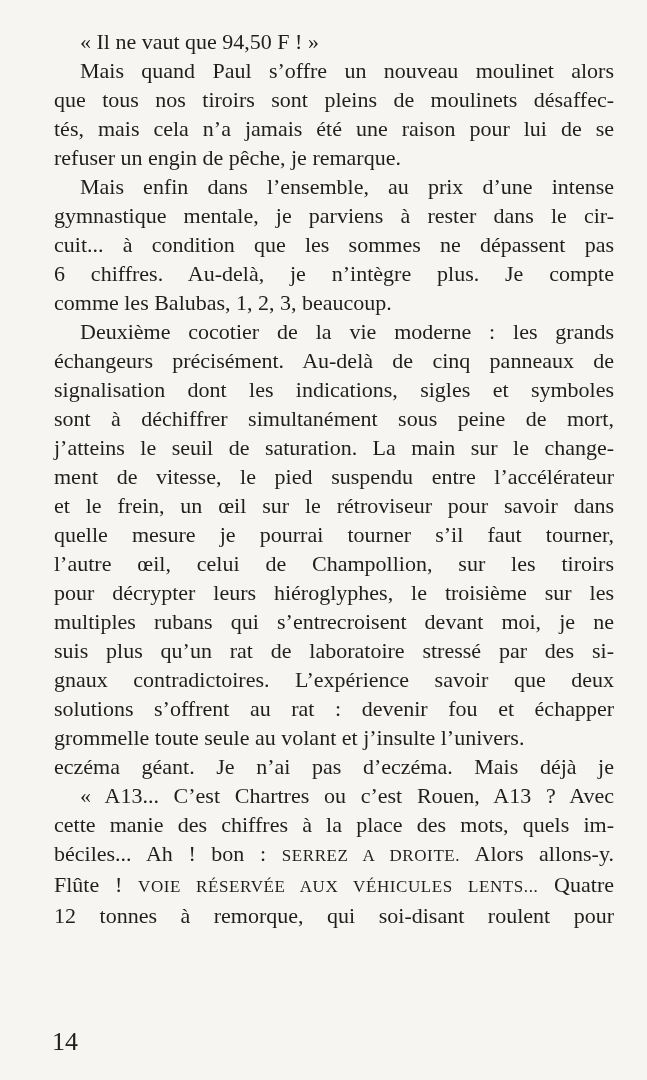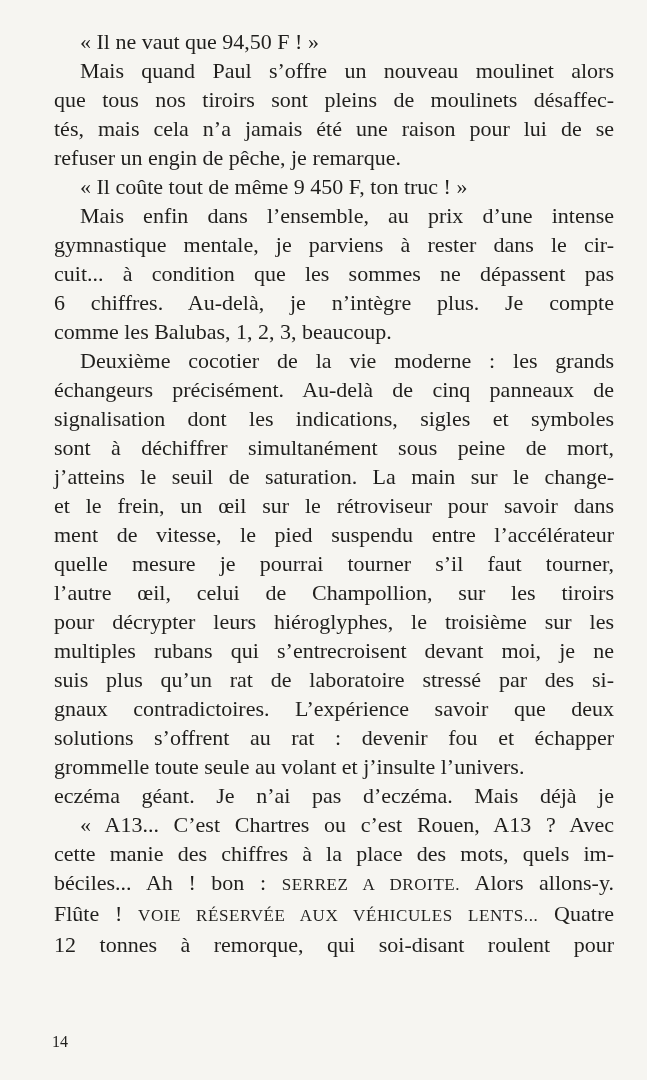--- a/index.html
+++ b/index.html
@@ -42,57 +42,54 @@
     text-indent: 26px;
   }
   .sc {
     font-size: 17px;
     letter-spacing: 0.6px;
   }
   .page-number {
     position: absolute;
     left: 52px;
     top: 1027px;
-    font-size: 16px;
+    font-size: 26px;
     line-height: 29px;
     text-align: center;
   }
 </style>
 </head>
 <body style="background: rgb(246, 245, 241);">
 
 <div class="page" style="color: rgb(32, 31, 29);">
   <div class="text-block">
       <div class="para">
         <div class="line first end"><span>« Il ne vaut que 94,50 F ! »</span></div>
       </div>
       <div class="para">
         <div class="line first"><span>Mais quand Paul s’offre un nouveau moulinet alors</span></div>
         <div class="line"><span>que tous nos tiroirs sont pleins de moulinets désaffec-</span></div>
         <div class="line"><span>tés, mais cela n’a jamais été une raison pour lui de se</span></div>
         <div class="line end"><span>refuser un engin de pêche, je remarque.</span></div>
       </div>
       <div class="para">
-        <div class="line first end"><span>« Il coûte tout de même 9 450 F, ton truc ! »</span></div>
-      </div>
-      <div class="para">
         <div class="line first"><span>Mais enfin dans l’ensemble, au prix d’une intense</span></div>
         <div class="line"><span>gymnastique mentale, je parviens à rester dans le cir-</span></div>
         <div class="line"><span>cuit... à condition que les sommes ne dépassent pas</span></div>
         <div class="line"><span>6 chiffres. Au-delà, je n’intègre plus. Je compte</span></div>
         <div class="line end"><span>comme les Balubas, 1, 2, 3, beaucoup.</span></div>
       </div>
       <div class="para">
         <div class="line first"><span>Deuxième cocotier de la vie moderne : les grands</span></div>
         <div class="line"><span>échangeurs précisément. Au-delà de cinq panneaux de</span></div>
         <div class="line"><span>signalisation dont les indications, sigles et symboles</span></div>
         <div class="line"><span>sont à déchiffrer simultanément sous peine de mort,</span></div>
         <div class="line"><span>j’atteins le seuil de saturation. La main sur le change-</span></div>
+        <div class="line"><span>ment de vitesse, le pied suspendu entre l’accélérateur</span></div>
         <div class="line"><span>et le frein, un œil sur le rétroviseur pour savoir dans</span></div>
-        <div class="line"><span>ment de vitesse, le pied suspendu entre l’accélérateur</span></div>
         <div class="line"><span>quelle mesure je pourrai tourner s’il faut tourner,</span></div>
         <div class="line"><span>l’autre œil, celui de Champollion, sur les tiroirs</span></div>
         <div class="line"><span>pour décrypter leurs hiéroglyphes, le troisième sur les</span></div>
         <div class="line"><span>multiples rubans qui s’entrecroisent devant moi, je ne</span></div>
         <div class="line"><span>suis plus qu’un rat de laboratoire stressé par des si-</span></div>
         <div class="line"><span>gnaux contradictoires. L’expérience savoir que deux</span></div>
         <div class="line"><span>solutions s’offrent au rat : devenir fou et échapper</span></div>
         <div class="line end"><span>grommelle toute seule au volant et j’insulte l’univers.</span></div>
         <div class="line"><span>eczéma géant. Je n’ai pas d’eczéma. Mais déjà je</span></div>
       </div>

